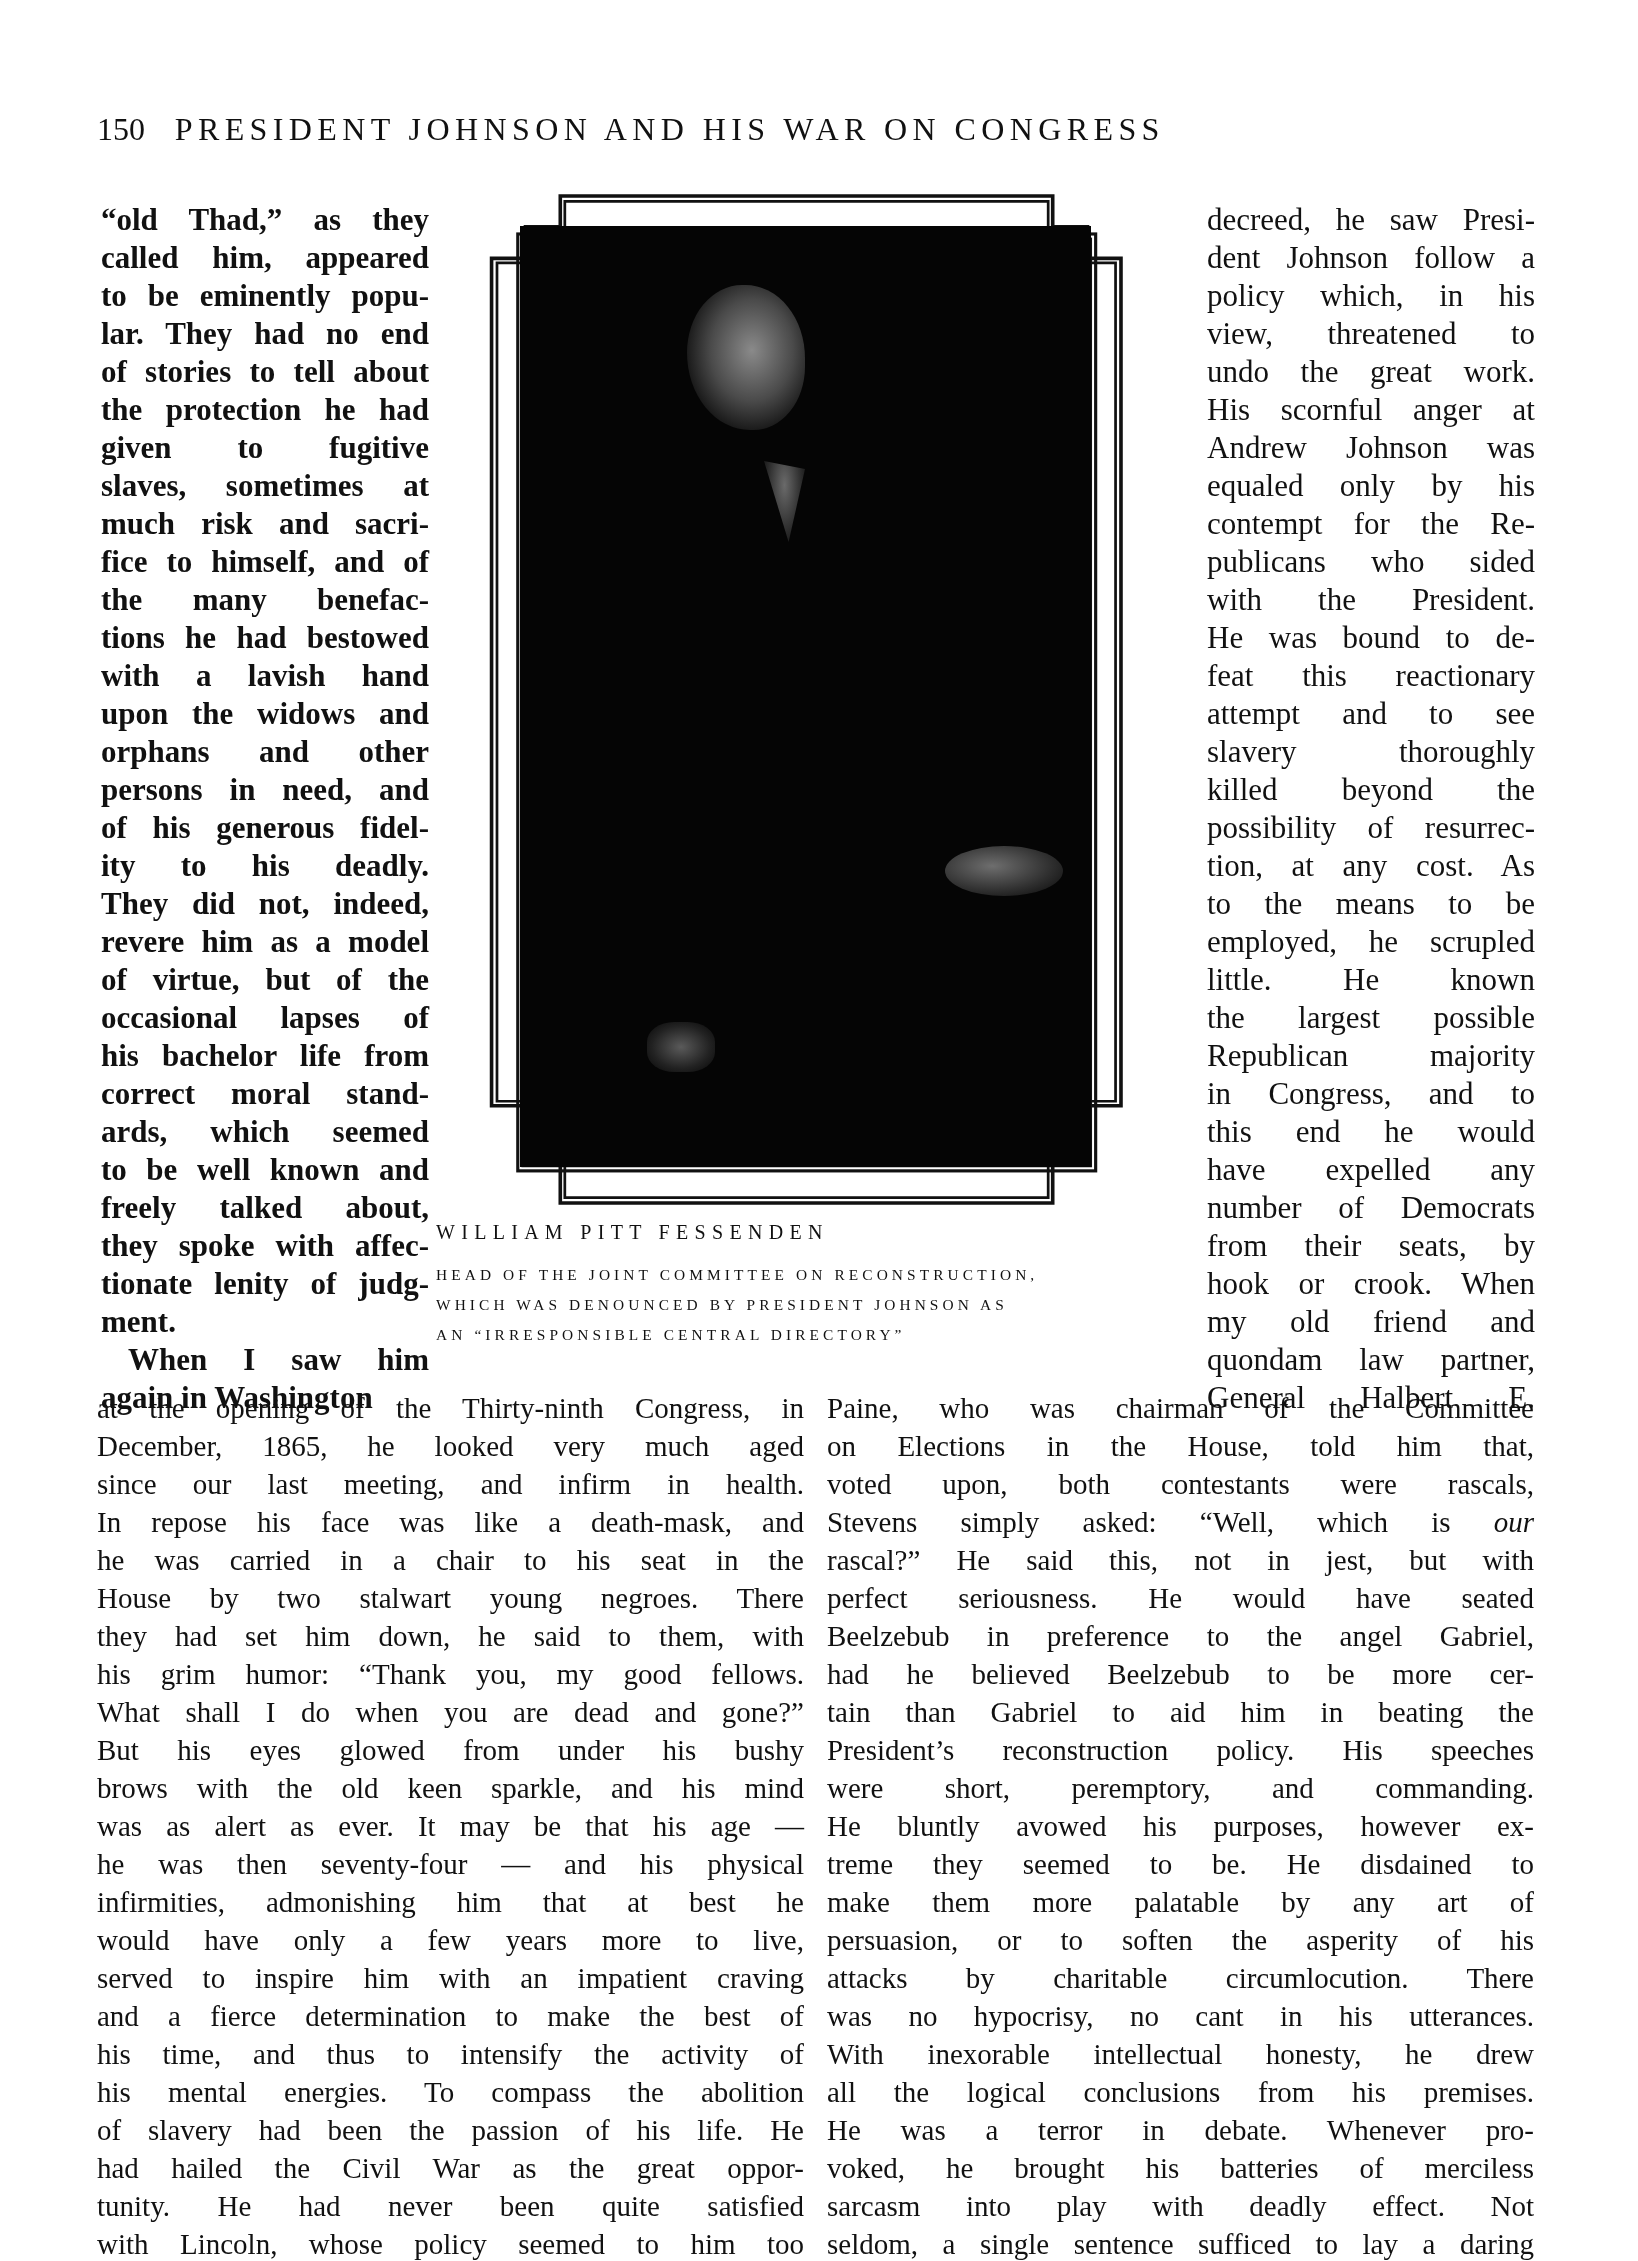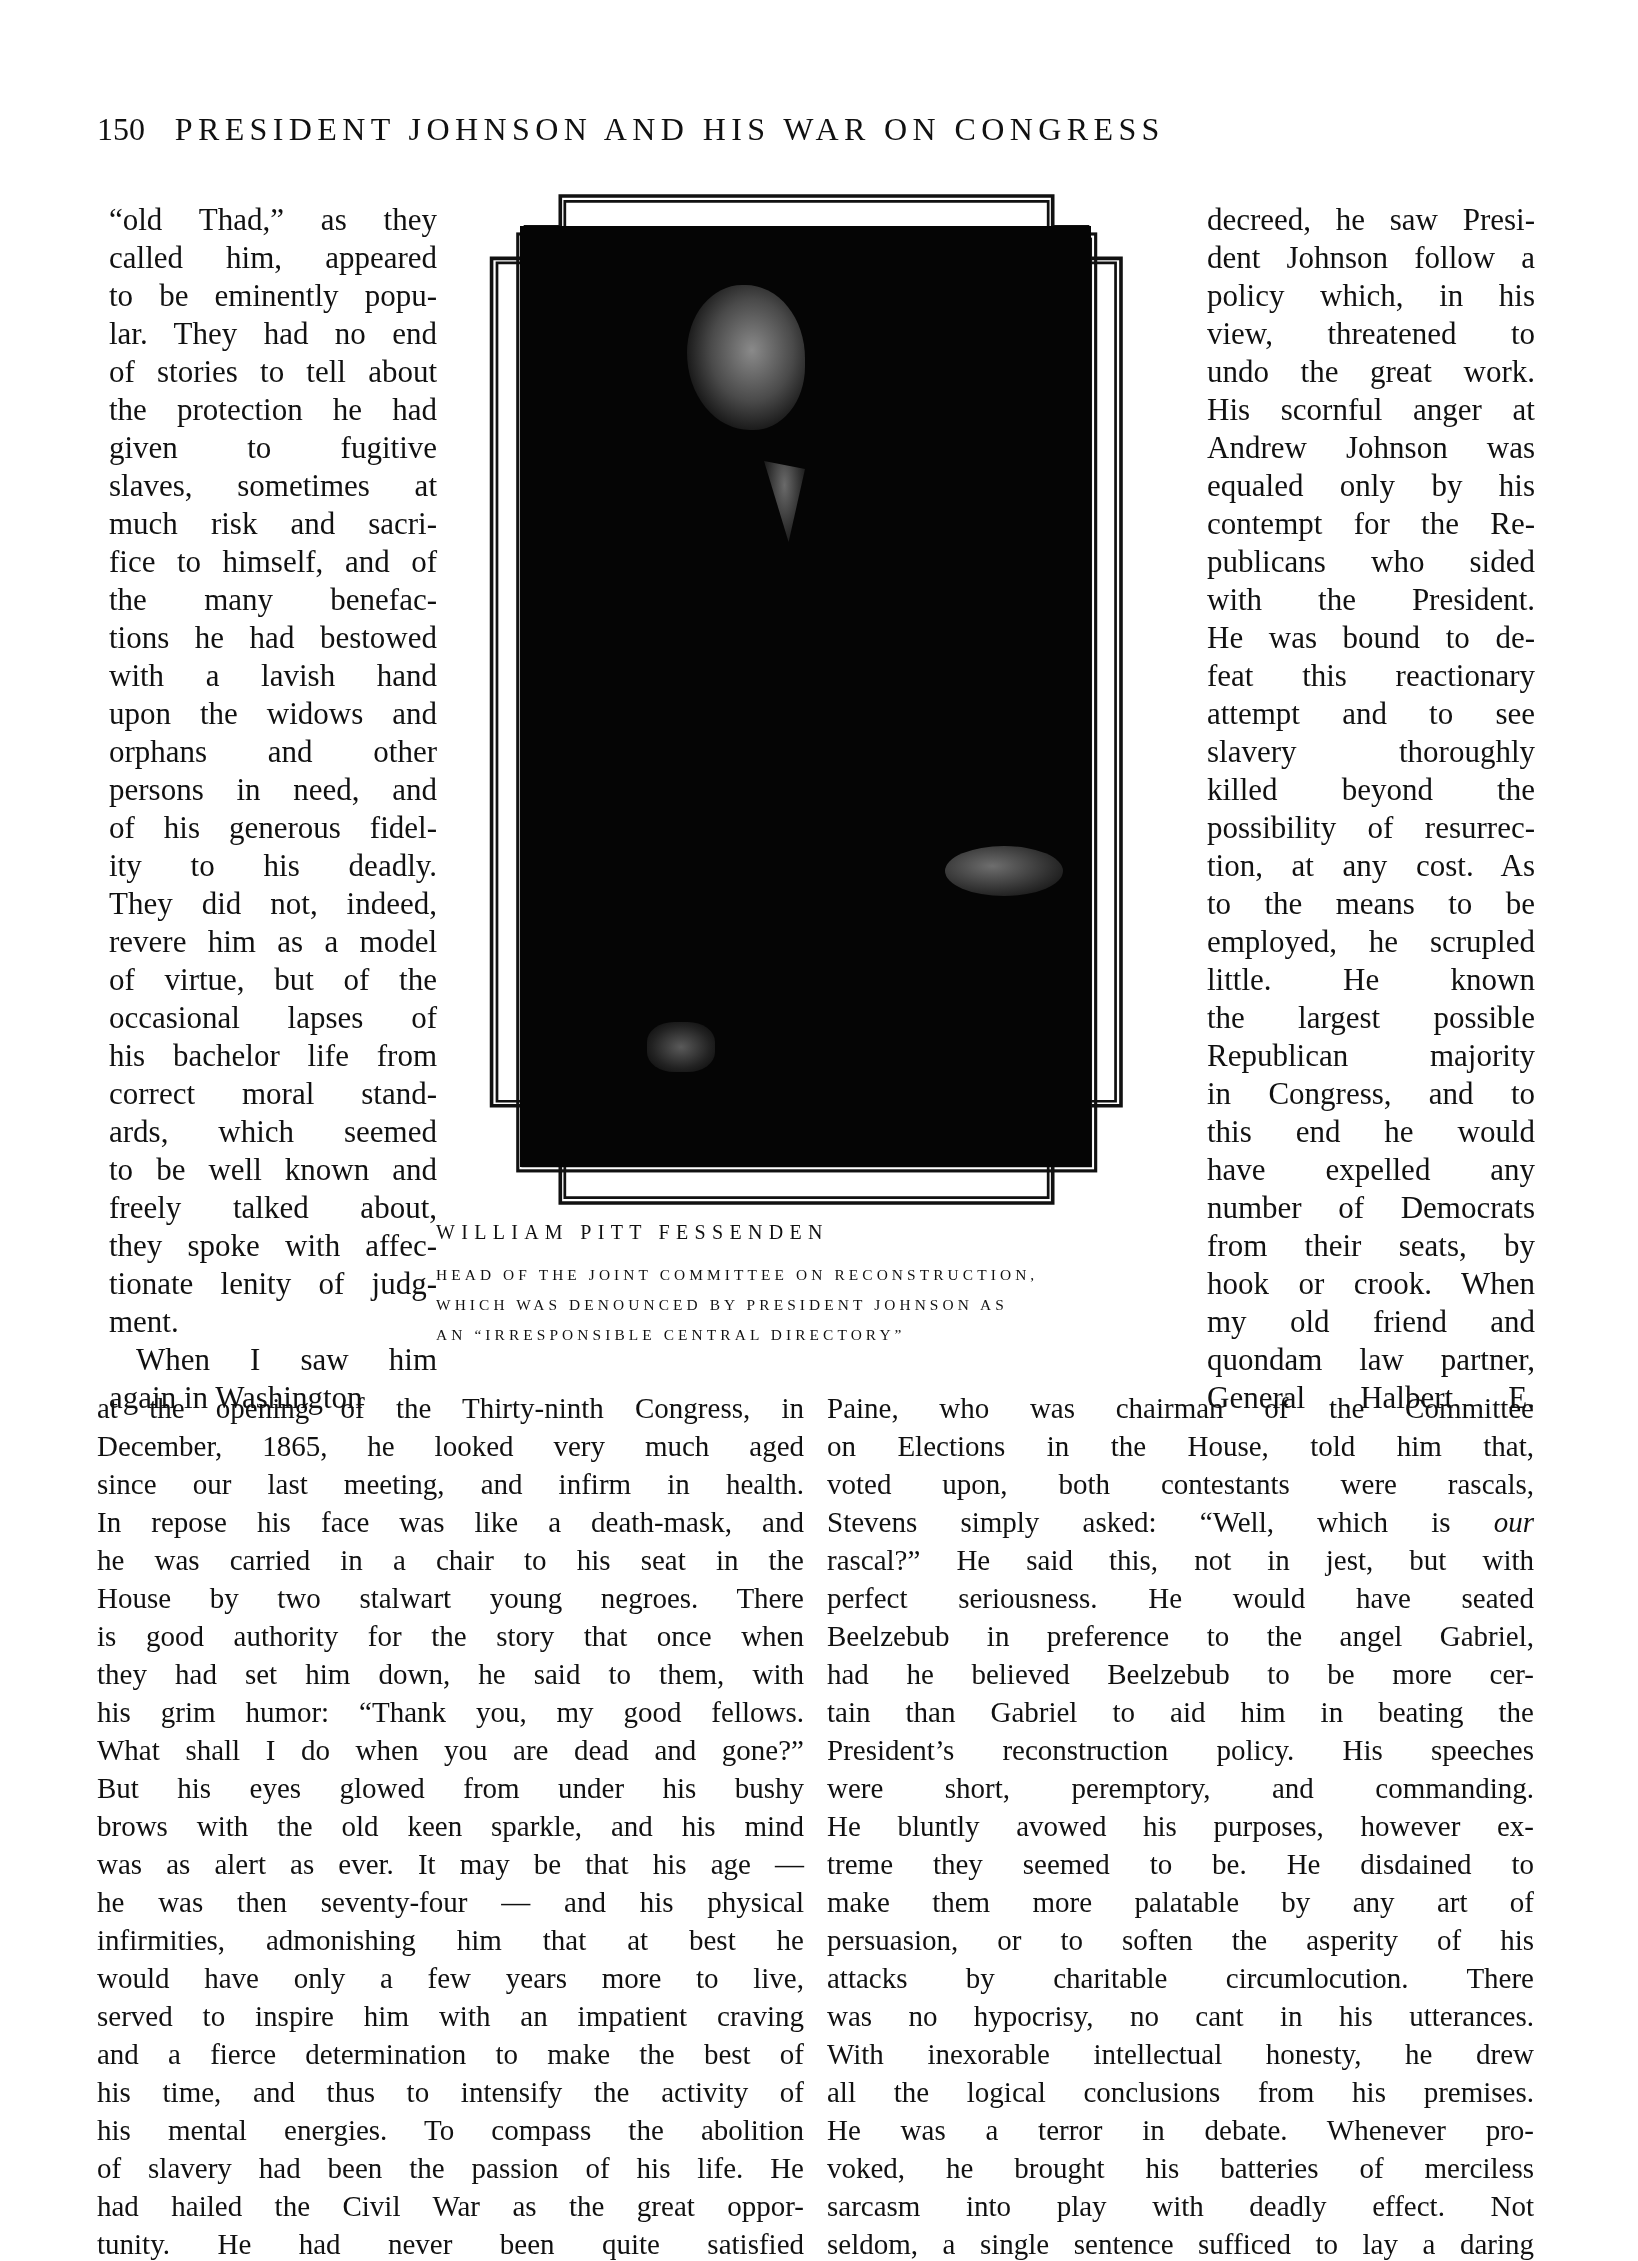--- a/index.html
+++ b/index.html
@@ -5,21 +5,21 @@
   html, body { margin: 0; padding: 0; background: #ffffff; }
   body { width: 1639px; height: 2444px; position: relative; overflow: hidden;
          font-family: "Liberation Serif", "DejaVu Serif", serif; color: #111; }
   .running-head { position: absolute; left: 97px; top: 109px; width: 1438px;
                   font-size: 32px; letter-spacing: 5.4px; white-space: nowrap; line-height: 41px; }
   .running-head .page-num { letter-spacing: 0; margin-right: 16.3px; }
   .col { position: absolute; font-size: 31px; line-height: 38px; text-align: justify; }
   .col .ln { display: block; text-align: justify; text-align-last: justify; white-space: nowrap; height: 38px; overflow: visible; }
   .col .ln.last { text-align-last: left; }
   .col .ln.indent { padding-left: 27px; }
-  .col-left-top { left: 109px; top: 201px; width: 328px; }
+  .col-left-top { left: 101px; top: 201px; width: 328px; font-weight: bold; }
   .col-right-top { left: 1207px; top: 201px; width: 328px; }
   .col-bottom-left { left: 97px; top: 1389px; width: 707px; font-size: 29px; }
   .col-bottom-right { left: 827px; top: 1389px; width: 707px; font-size: 29px; }
   .col-bottom-left .ln, .col-bottom-right .ln { white-space: nowrap; }
   em { font-style: italic; }
 
   
   .frame { position: absolute; left: 478px; top: 183px; width: 657px; height: 1028px; }
   .frame svg { position: absolute; left: 0; top: 0; }
   .portrait { position: absolute; left: 520px; top: 226px; width: 571px; height: 941px;
@@ -147,21 +147,20 @@
   <span class="ln">General Halbert E.</span>
 </div>
 
 <div class="col col-bottom-left">
   <span class="ln">at the opening of the Thirty-ninth Congress, in</span>
   <span class="ln">December, 1865, he looked very much aged</span>
   <span class="ln">since our last meeting, and infirm in health.</span>
   <span class="ln">In repose his face was like a death-mask, and</span>
   <span class="ln">he was carried in a chair to his seat in the</span>
   <span class="ln">House by two stalwart young negroes.  There</span>
-  <span class="ln">is good authority for the story that once when</span>
   <span class="ln">they had set him down, he said to them, with</span>
   <span class="ln">his grim humor: “Thank you, my good fellows.</span>
   <span class="ln">What shall I do when you are dead and gone?”</span>
   <span class="ln">But his eyes glowed from under his bushy</span>
   <span class="ln">brows with the old keen sparkle, and his mind</span>
   <span class="ln">was as alert as ever.  It may be that his age —</span>
   <span class="ln">he was then seventy-four — and his physical</span>
   <span class="ln">infirmities, admonishing him that at best he</span>
   <span class="ln">would have only a few years more to live,</span>
   <span class="ln">served to inspire him with an impatient craving</span>

